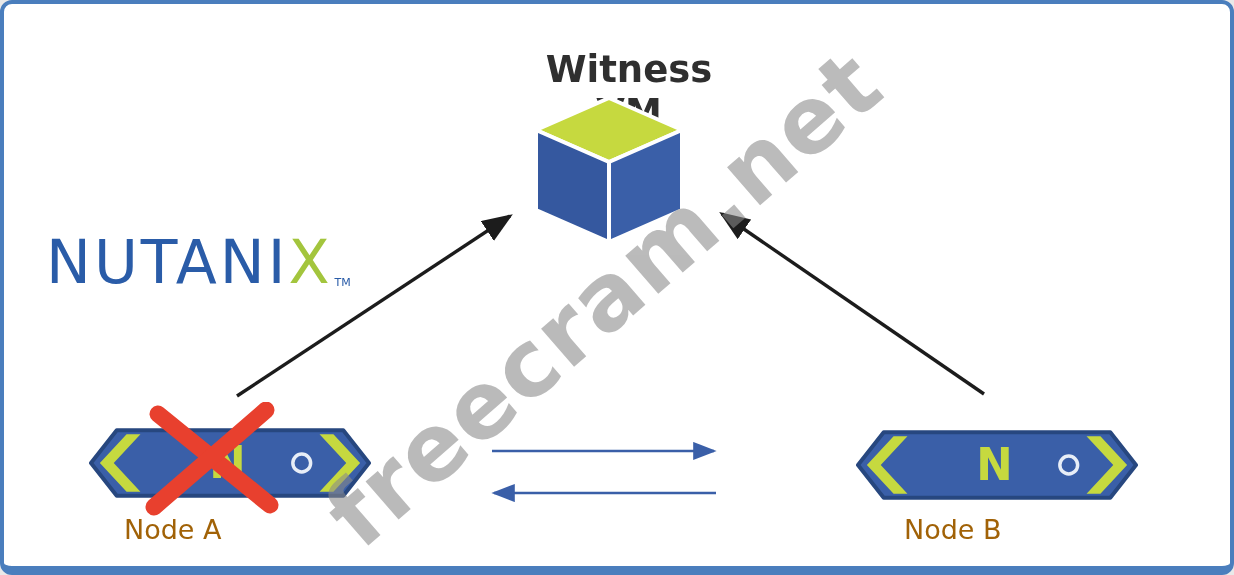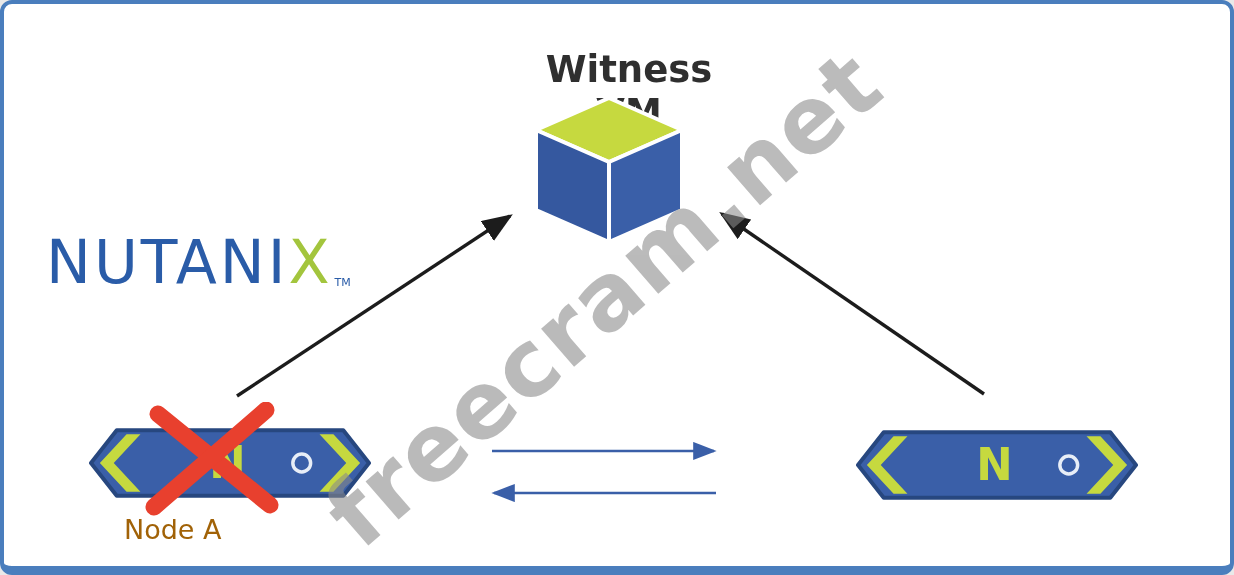--- a/index.html
+++ b/index.html
@@ -93,16 +93,17 @@
 
   <svg class="abs" style="left:852px;top:424px;" width="282" height="74" viewBox="0 0 285 74">
     <polygon points="2,37 28,4 257,4 283,37 257,70 28,70" style="fill:var(--node-blue);stroke:var(--node-dark);stroke-width:4;stroke-linejoin:round;"></polygon>
     <polygon points="52,8 38,8 11,37 38,66 52,66 25,37" style="fill:var(--accent-green);"></polygon>
     <polygon points="233,8 247,8 274,37 247,66 233,66 260,37" style="fill:var(--accent-green);"></polygon>
     <text x="140" y="52" text-anchor="middle" font-size="44" font-weight="bold" style="fill:var(--accent-green);font-family:'DejaVu Sans',sans-serif;">N</text>
     <circle cx="215" cy="37" r="9" fill="none" style="stroke:var(--ring-white);" stroke-width="3.5"></circle>
   </svg>
 
   <div class="abs node-label node-label-a">Node A</div>
+  <div class="abs node-label node-label-b">Node B</div>
 
   <div class="abs watermark">freecram.net</div>
 
 </div>
 
 </body></html>

